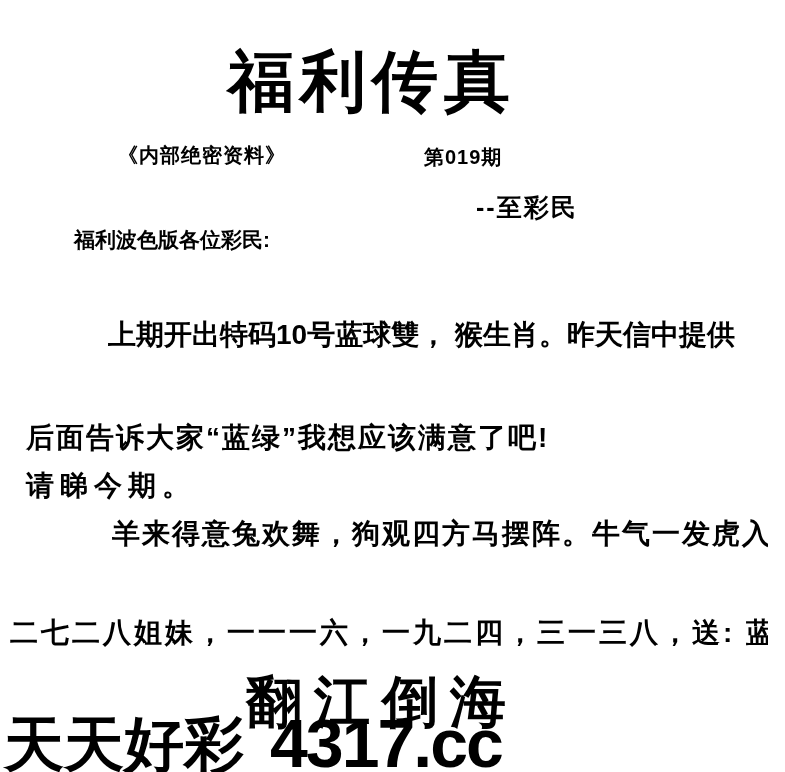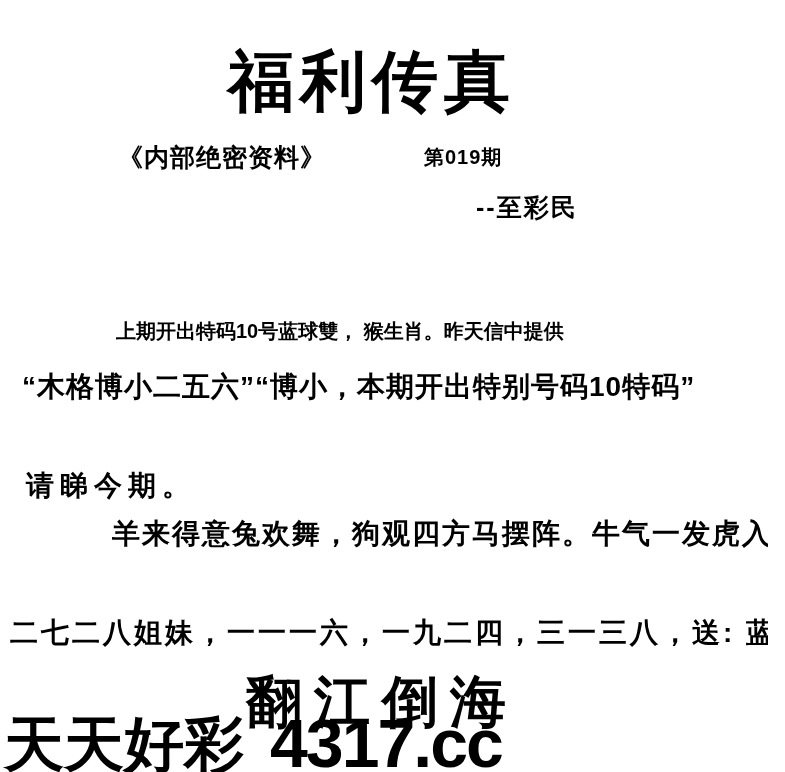--- a/index.html
+++ b/index.html
@@ -23,26 +23,26 @@
     font-weight: 700;
     line-height: 1;
     color: #000000;
   }
   .fax-title {
     left: 228px; top: 38px;
     font-size: 66px;
     letter-spacing: 6px;
     font-family: "Liberation Serif", "DejaVu Serif", serif;
   }
-  .source-label   { left: 118px; top: 134px; font-size: 25px; letter-spacing: 1px; }
+  .source-label   { left: 118px; top: 134px; font-size: 20px; letter-spacing: 1px; }
   .issue-number   { left: 424px; top: 136px; font-size: 20px; letter-spacing: 1px; }
   .dedication     { left: 476px; top: 184px; font-size: 25px; letter-spacing: 2px; }
   .salutation     { left: 74px;  top: 218px; font-size: 21px; letter-spacing: 0px; }
   .greeting       { left: 188px; top: 269px; font-size: 28px; letter-spacing: 5px; }
-  .line-b0        { left: 116px; top: 310px; font-size: 20px; letter-spacing: 0px; }
+  .line-b0        { left: 108px; top: 310px; font-size: 28px; letter-spacing: 0px; }
   .line-b1        { left: 22px;  top: 362px; font-size: 28px; letter-spacing: 1px; }
   .line-b2        { left: 26px;  top: 413px; font-size: 28px; letter-spacing: 2px; }
   .line-b3        { left: 26px;  top: 461px; font-size: 28px; letter-spacing: 6px; }
   .line-v0        { left: 112px; top: 509px; font-size: 28px; letter-spacing: 2px; }
   .line-v1        { left: 10px;  top: 559px; font-size: 28px; letter-spacing: 1px; }
   .line-v2        { left: 10px;  top: 608px; font-size: 28px; letter-spacing: 3px; }
   .footer-calligraphy {
     left: 246px; top: 663px;
     font-size: 56px;
     letter-spacing: 12px;
@@ -66,23 +66,24 @@
 <body>
 
 <div class="page">
 
   <div class="t fax-title">福利传真</div>
 
   <div class="t source-label">《内部绝密资料》</div>
   <div class="t issue-number">第019期</div>
   <div class="t dedication">--至彩民</div>
 
+  <div class="t salutation">福利波色版各位彩民:</div>
 
   <div class="t line-b0">上期开出特码10号蓝球雙， 猴生肖。昨天信中提供</div>
-  <div class="t line-b1">“木格博小二五六”“博小，本期开出特别号码10特码”</div>
+  <div class="t line-b2">后面告诉大家“蓝绿”我想应该满意了吧!</div>
   <div class="t line-b3">请睇今期。</div>
 
   <div class="t line-v0">羊来得意兔欢舞，狗观四方马摆阵。牛气一发虎入</div>
   <div class="t line-v2">二七二八姐妹，一一一六，一九二四，三一三八，送: 蓝绿</div>
 
   <div class="t footer-calligraphy">翻江倒海</div>
 
   <div class="watermark">
     <span class="wm-brand">天天好彩</span>
     <span class="wm-domain">4317.cc</span>

